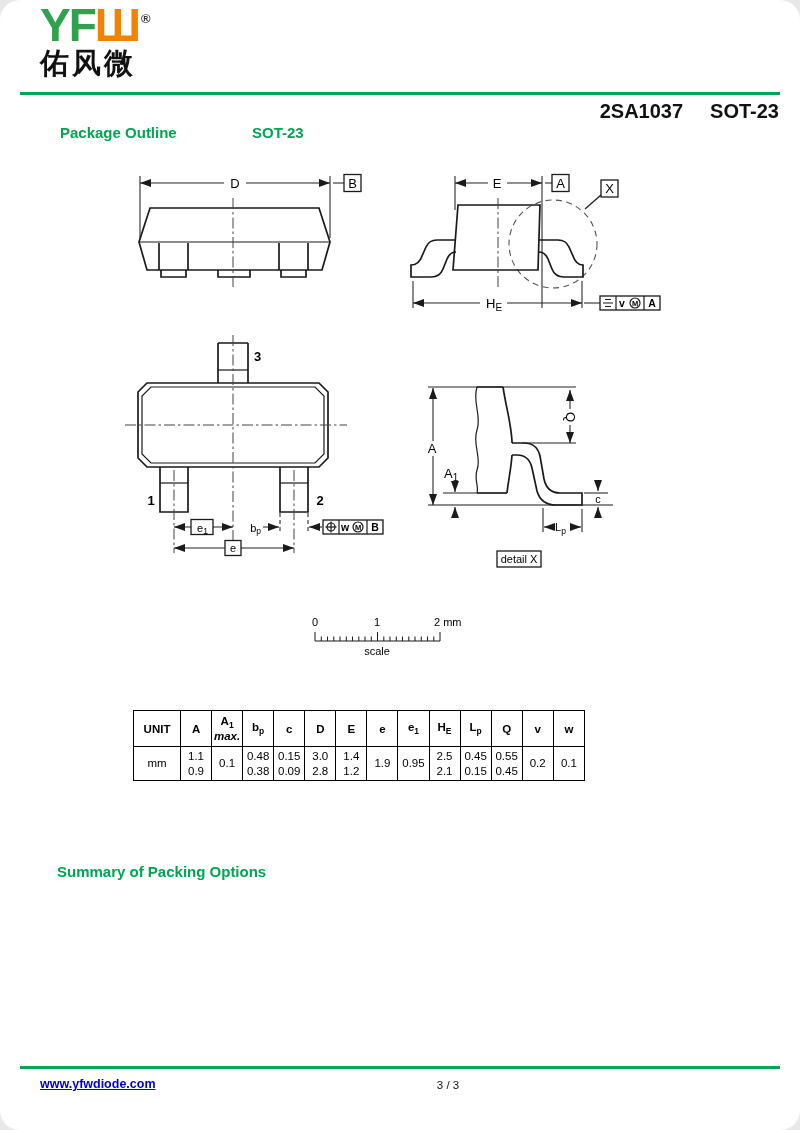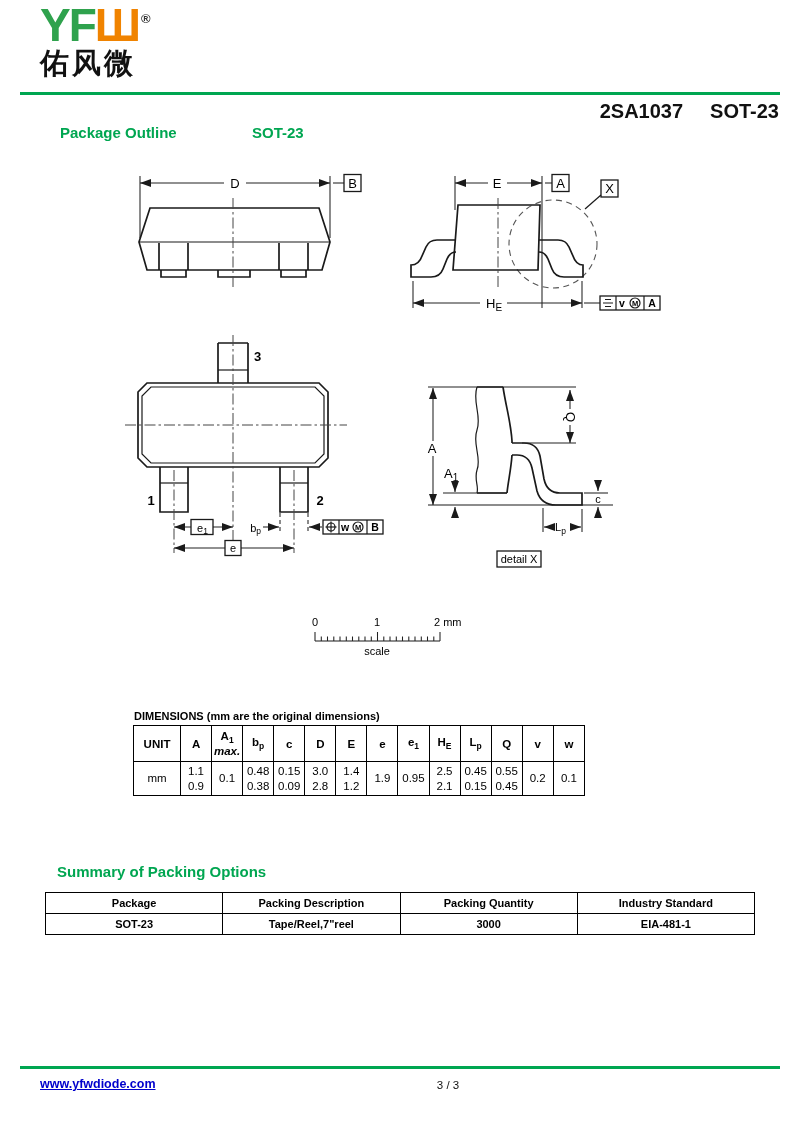--- a/index.html
+++ b/index.html
@@ -1,17 +1,17 @@
 <!DOCTYPE html>
 <html><head>
 <meta charset="utf-8">
 <style>
   html,body{margin:0;padding:0;background:#e8e8e8;}
   .page{position:relative;width:800px;height:1130px;background:#fff;margin:0 auto;
-        font-family:"Liberation Sans","DejaVu Sans",sans-serif;color:#000;overflow:hidden;}
+        font-family:"Liberation Sans","DejaVu Sans",sans-serif;color:#000;overflow:hidden;border-radius:20px;}
   
   .logo{position:absolute;left:40px;top:4px;line-height:1;}
   .logo-main{font-size:46px;font-weight:bold;letter-spacing:-2px;line-height:0.95;}
   .logo-yf{color:#2fa24d;}
   .logo-w{color:#f08300;}
   .logo-reg{font-size:13px;color:#333;vertical-align:18px;margin-left:2px;font-weight:bold;}
   .logo-cn{font-size:29px;font-weight:bold;letter-spacing:3px;margin-top:1px;color:#111;}
   .rule{position:absolute;left:20px;width:760px;height:3px;background:#00a651;}
   .rule-top{top:92px;}
   .rule-bottom{top:1066px;}
@@ -211,21 +211,20 @@
       <text class="small" x="315" y="466" text-anchor="middle">0</text>
       <text class="small" x="377" y="466" text-anchor="middle">1</text>
       <text class="small" x="434" y="466">2 mm</text>
       <line class="i" x1="315" y1="481" x2="440" y2="481"></line>
       <path class="d" d="M315,472 V481 M321.3,476.5 V481 M327.5,476.5 V481 M333.8,476.5 V481 M340,476.5 V481 M346.3,476.5 V481 M352.5,476.5 V481 M358.8,476.5 V481 M365,476.5 V481 M371.3,476.5 V481 M377.5,472 V481 M383.8,476.5 V481 M390,476.5 V481 M396.3,476.5 V481 M402.5,476.5 V481 M408.8,476.5 V481 M415,476.5 V481 M421.3,476.5 V481 M427.5,476.5 V481 M433.8,476.5 V481 M440,472 V481"></path>
       <text class="small" x="377" y="495" text-anchor="middle">scale</text>
     </g>
   </svg>
 
   <div class="dim-wrap">
-    <div class="dim-title">DIMENSIONS (mm are the original dimensions)</div>
     <table class="dims">
       <colgroup>
         <col style="width:47px">
           <col>
           <col>
           <col>
           <col>
           <col>
           <col>
           <col>
@@ -303,34 +302,18 @@
             </td>
         <td>
               <div>0.1</div>
             </td>
       </tr>
     </tbody>
       </table>
   </div>
 
   <div class="sec-h pack-h">Summary of Packing Options</div>
-  <table class="pack">
-    <tbody>
-        <tr>
-      <th>Package</th>
-      <th>Packing Description</th>
-      <th>Packing Quantity</th>
-      <th>Industry Standard</th>
-    </tr>
-    <tr>
-      <td>SOT-23</td>
-      <td>Tape/Reel,7"reel</td>
-      <td>3000</td>
-      <td>EIA-481-1</td>
-    </tr>
-  </tbody>
-    </table>
 
   <div class="rule rule-bottom"></div>
   <a class="footer-link">www.yfwdiode.com</a>
   <div class="footer-page">3 / 3</div>
 
 </div>
 
 </body></html>

